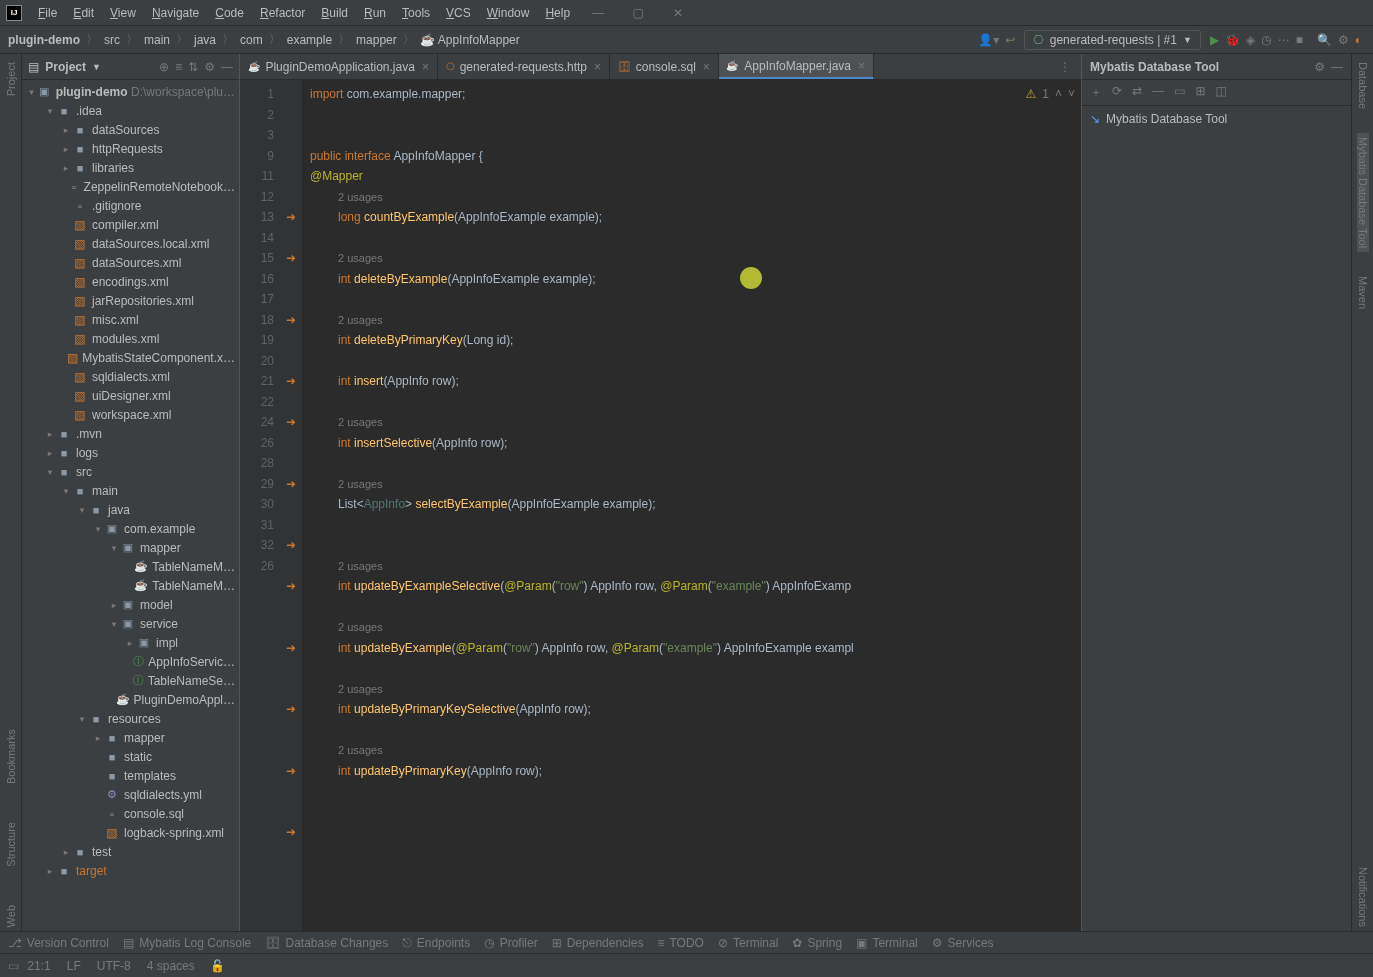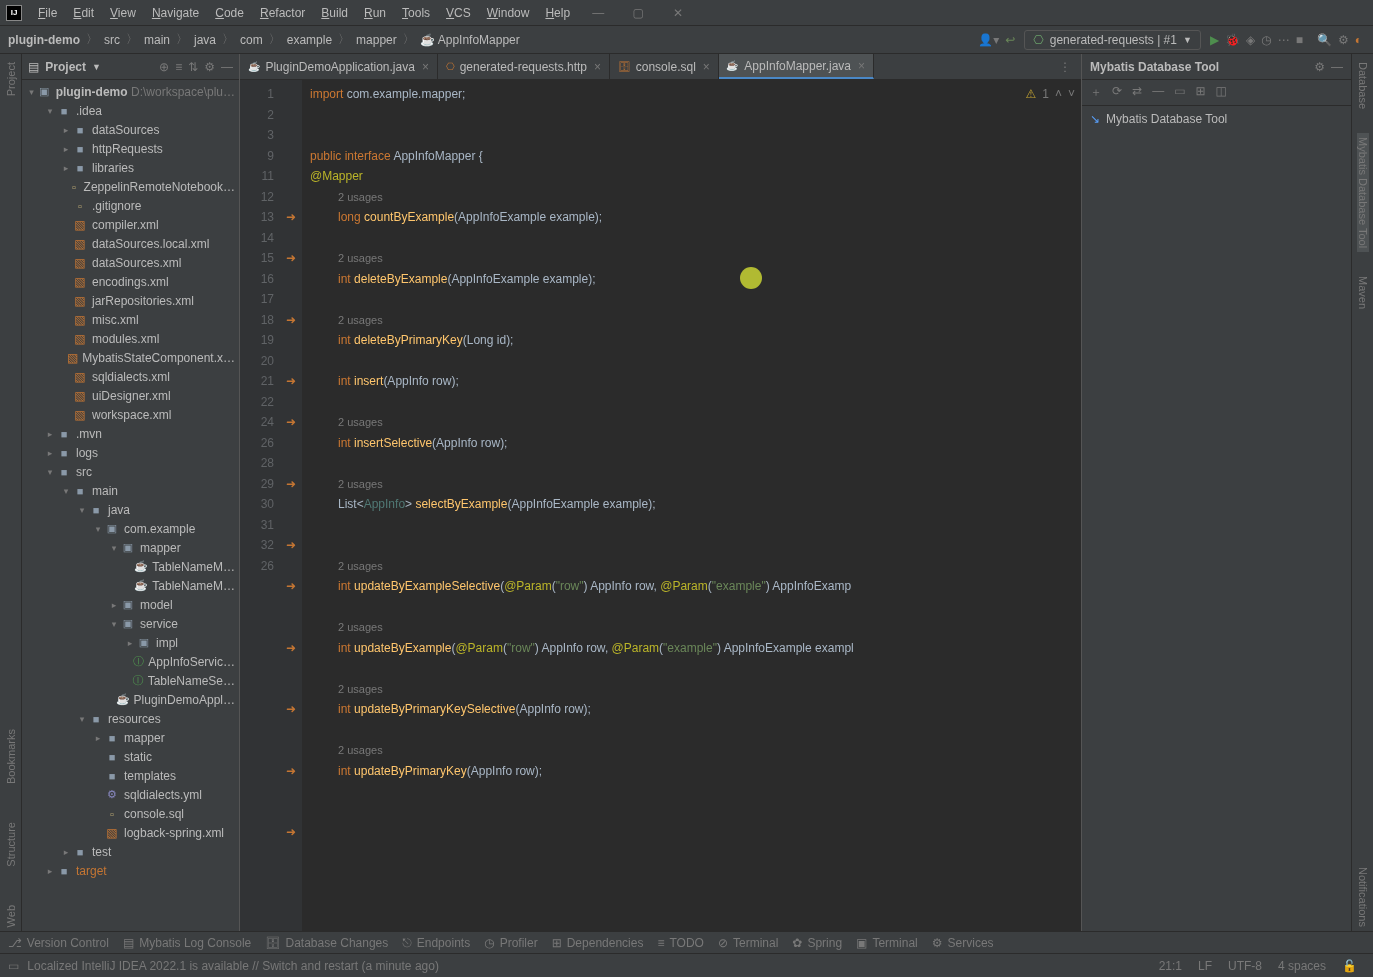--- a/index.html
+++ b/index.html
@@ -642,19 +642,18 @@
       <span>Terminal</span>
     </div>
     <div class="bt">
       <span>⚙</span>
       <span>Services</span>
     </div>
   </div>
 
 <div class="statusbar">
   <span>▭</span>
-  <span class="msg" style="margin-left:8px">Localized IntelliJ IDEA 2022.1 is available // Switch and restart (a minute ago)</span>
   <span class="chip">21:1</span>
   <span class="chip">LF</span>
   <span class="chip">UTF-8</span>
   <span class="chip">4 spaces</span>
   <span class="chip">🔓</span>
 </div>
 
 </body></html>

